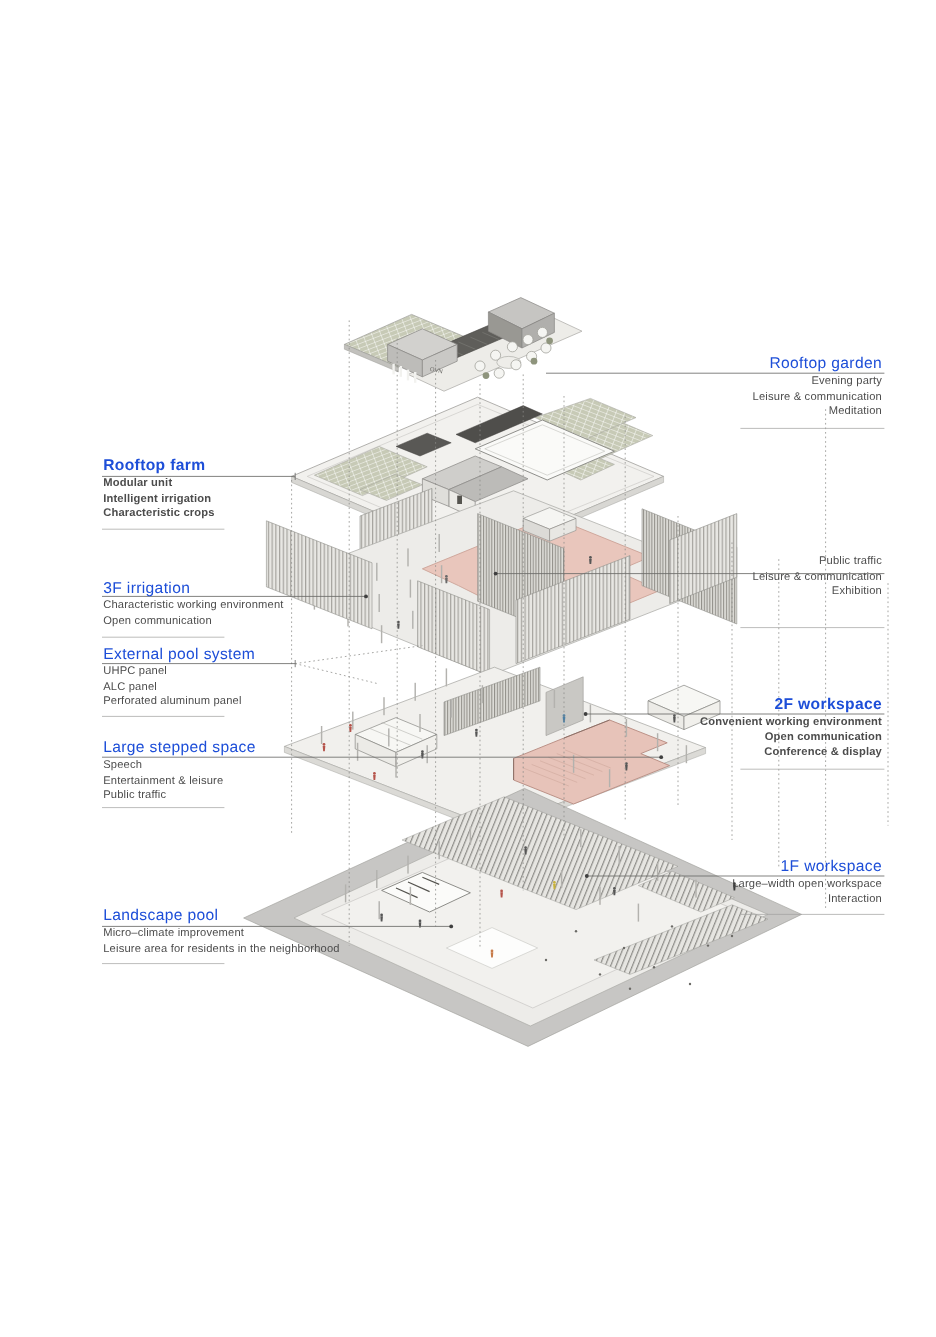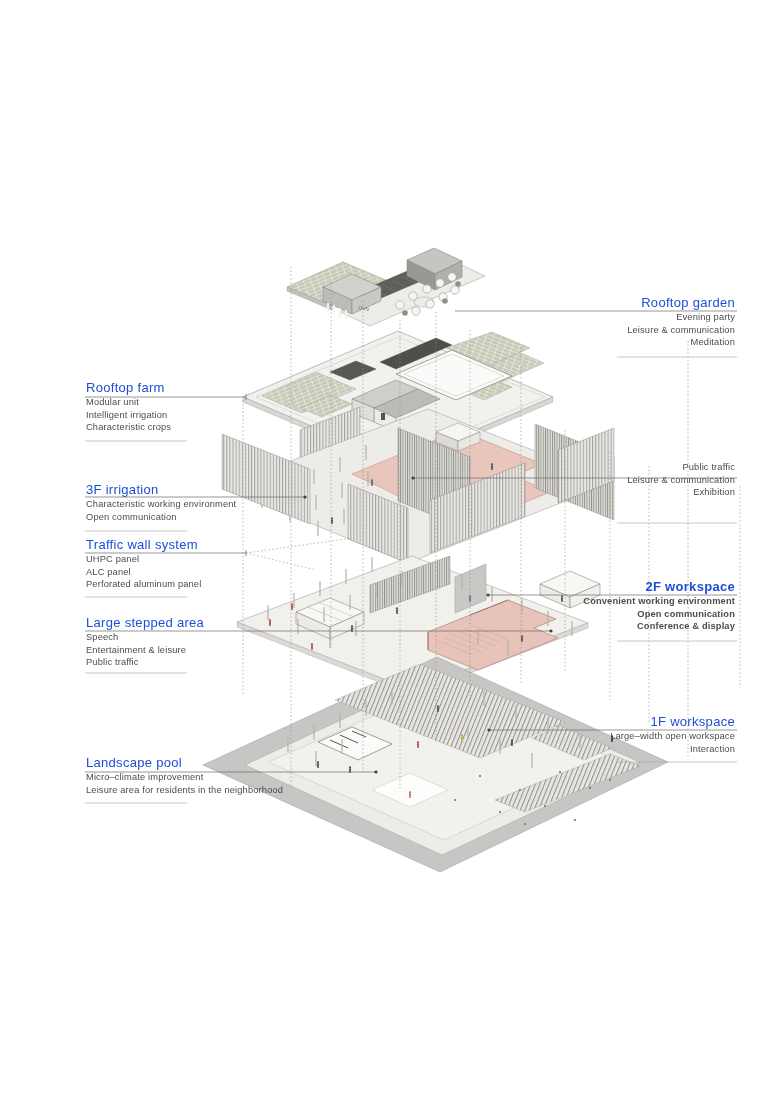--- a/index.html
+++ b/index.html
@@ -5,21 +5,21 @@
   html,body{margin:0;padding:0;background:#ffffff;}
   body{width:780px;height:1114px;position:relative;overflow:hidden;
        font-family:"Liberation Sans","DejaVu Sans",sans-serif;color:#3b3b3b;}
   #stage{position:absolute;left:0;top:0;width:780px;height:1114px;}
   svg#axo{position:absolute;left:0;top:0;}
   .label{position:absolute;width:250px;}
   .label .hd{font-size:13px;line-height:17px;letter-spacing:.3px;color:#1d4ed8;}
   .label .items{font-size:9.3px;line-height:12.5px;color:#4c4c4c;letter-spacing:.15px;}
   .left-lab{left:86px;text-align:left;}
   .right-lab{right:45px;text-align:right;}
-  .l-farm{top:379px;} .l-3f{top:481px;} .l-wall{top:536px;} .l-step{top:614px;} .l-pool{top:754px;}
+  .l-farm{top:379px;font-weight:bold;} .l-3f{top:481px;} .l-wall{top:536px;} .l-step{top:614px;} .l-pool{top:754px;}
   .r-garden{top:294px;} .r-traffic{top:461px;} .r-2f{top:578px;font-weight:bold;} .r-1f{top:713px;}
 </style>
 </head>
 <body>
 
 <div id="stage">
 
 <svg id="axo" width="780" height="1114" viewBox="0 0 780 1114">
   <defs>
     <pattern id="slats" width="3.1" height="8" patternUnits="userSpaceOnUse">
@@ -313,30 +313,30 @@
 
 <div class="label left-lab l-3f">
   <div class="hd">3F irrigation</div>
   <div class="items">
     <div>Characteristic working environment</div>
     <div>Open communication</div>
   </div>
 </div>
 
 <div class="label left-lab l-wall">
-  <div class="hd">Traffic wall system</div>
+  <div class="hd">External pool system</div>
   <div class="items">
     <div>UHPC panel</div>
     <div>ALC panel</div>
     <div>Perforated aluminum panel</div>
   </div>
 </div>
 
 <div class="label left-lab l-step">
-  <div class="hd">Large stepped area</div>
+  <div class="hd">Large stepped space</div>
   <div class="items">
     <div>Speech</div>
     <div>Entertainment &amp; leisure</div>
     <div>Public traffic</div>
   </div>
 </div>
 
 <div class="label left-lab l-pool">
   <div class="hd">Landscape pool</div>
   <div class="items">

